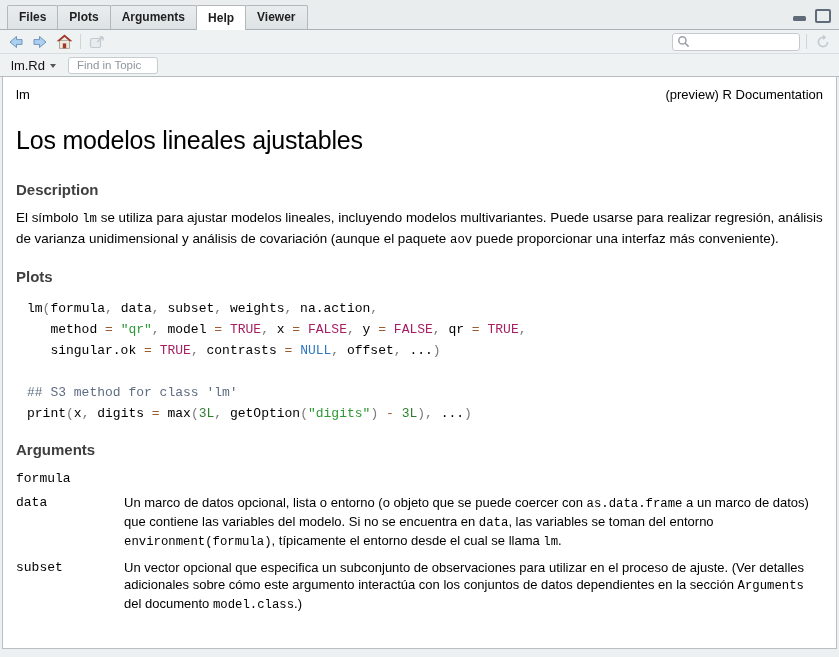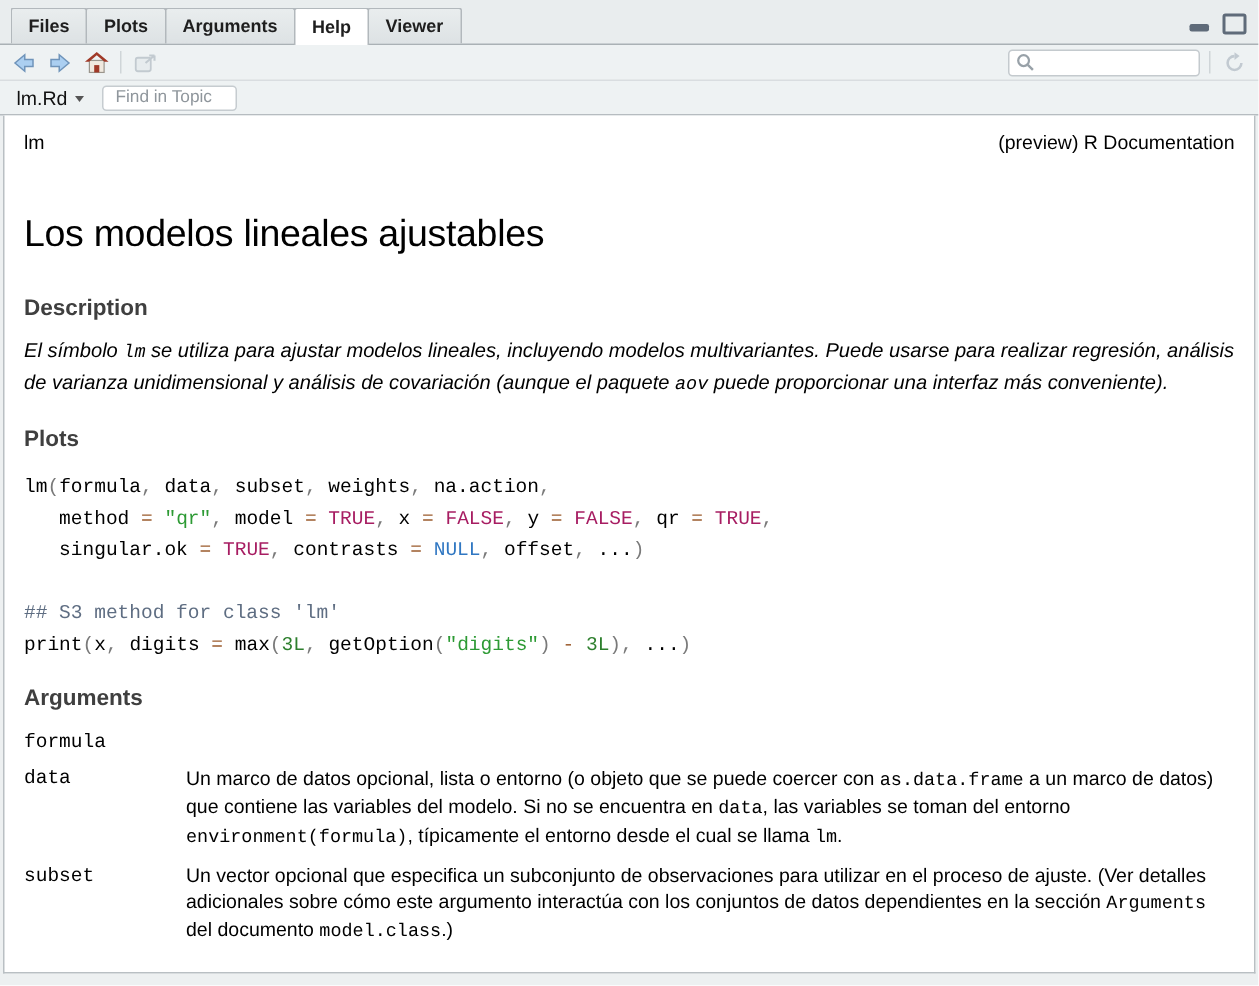--- a/index.html
+++ b/index.html
@@ -25,29 +25,29 @@
   
   .topicbar{height:23px;background:#eef2f3;border-bottom:1px solid #b6bcc0;display:flex;align-items:center;padding:0 11px;gap:12px;box-sizing:border-box;}
   .topic-btn{display:flex;align-items:center;gap:5px;font-size:13px;color:#111;cursor:default;}
   .caret{width:0;height:0;border-left:3.5px solid transparent;border-right:3.5px solid transparent;border-top:4px solid #555;margin-top:2px;}
   .find-input{width:90px;height:17px;border:1px solid #c6ccd0;border-radius:3px;font-size:11.5px;padding:0 8px;outline:none;box-sizing:border-box;color:#333;background:#fff;}
   .find-input::placeholder{color:#8f969c;}
 
   
   .content{margin:0 2px;background:#fff;border:1px solid #b9bfc3;border-top:none;height:572px;box-sizing:border-box;padding:10px 13px 0 13px;overflow:hidden;color:#000;}
   .doc-header{display:flex;justify-content:space-between;font-size:13px;color:#000;}
-  h1.title{font-size:25px;font-weight:500;margin:40px 0 0;color:#000;letter-spacing:-0.2px;}
+  h1.title{font-size:25px;font-weight:500;margin:24px 0 0;color:#000;letter-spacing:-0.2px;}
   h2.sect{font-size:15px;font-weight:700;color:#3f3f3f;}
   #desc-h{margin:26px 0 0;}
   #usage-h{margin:18px 0 0;}
   #args-h{margin:17px 0 0;}
-  p.body{margin:10px 0 0;font-size:13.4px;line-height:19px;font-style:italic;}
+  p.body{margin:10px 0 0;font-size:13.4px;line-height:19px;}
   .icode{font-family:"Liberation Mono","DejaVu Sans Mono",monospace;font-size:12.3px;}
   pre.usage{font-family:"Liberation Mono","DejaVu Sans Mono",monospace;font-size:13px;line-height:21px;margin:13px 0 0;}
-  .code-line{white-space:pre;height:21px;}
+  .code-line{white-space:pre;height:21px;margin-left:11px;}
   .args{margin-top:12px;}
   .arg-row{display:flex;margin-bottom:8px;}
   .arg-name{width:108px;flex-shrink:0;font-family:"Liberation Mono","DejaVu Sans Mono",monospace;font-size:13px;padding-top:1px;}
   .arg-desc{flex:1;font-size:13px;line-height:17px;}
 </style>
 </head>
 <body>
 
 <div class="app">
 

